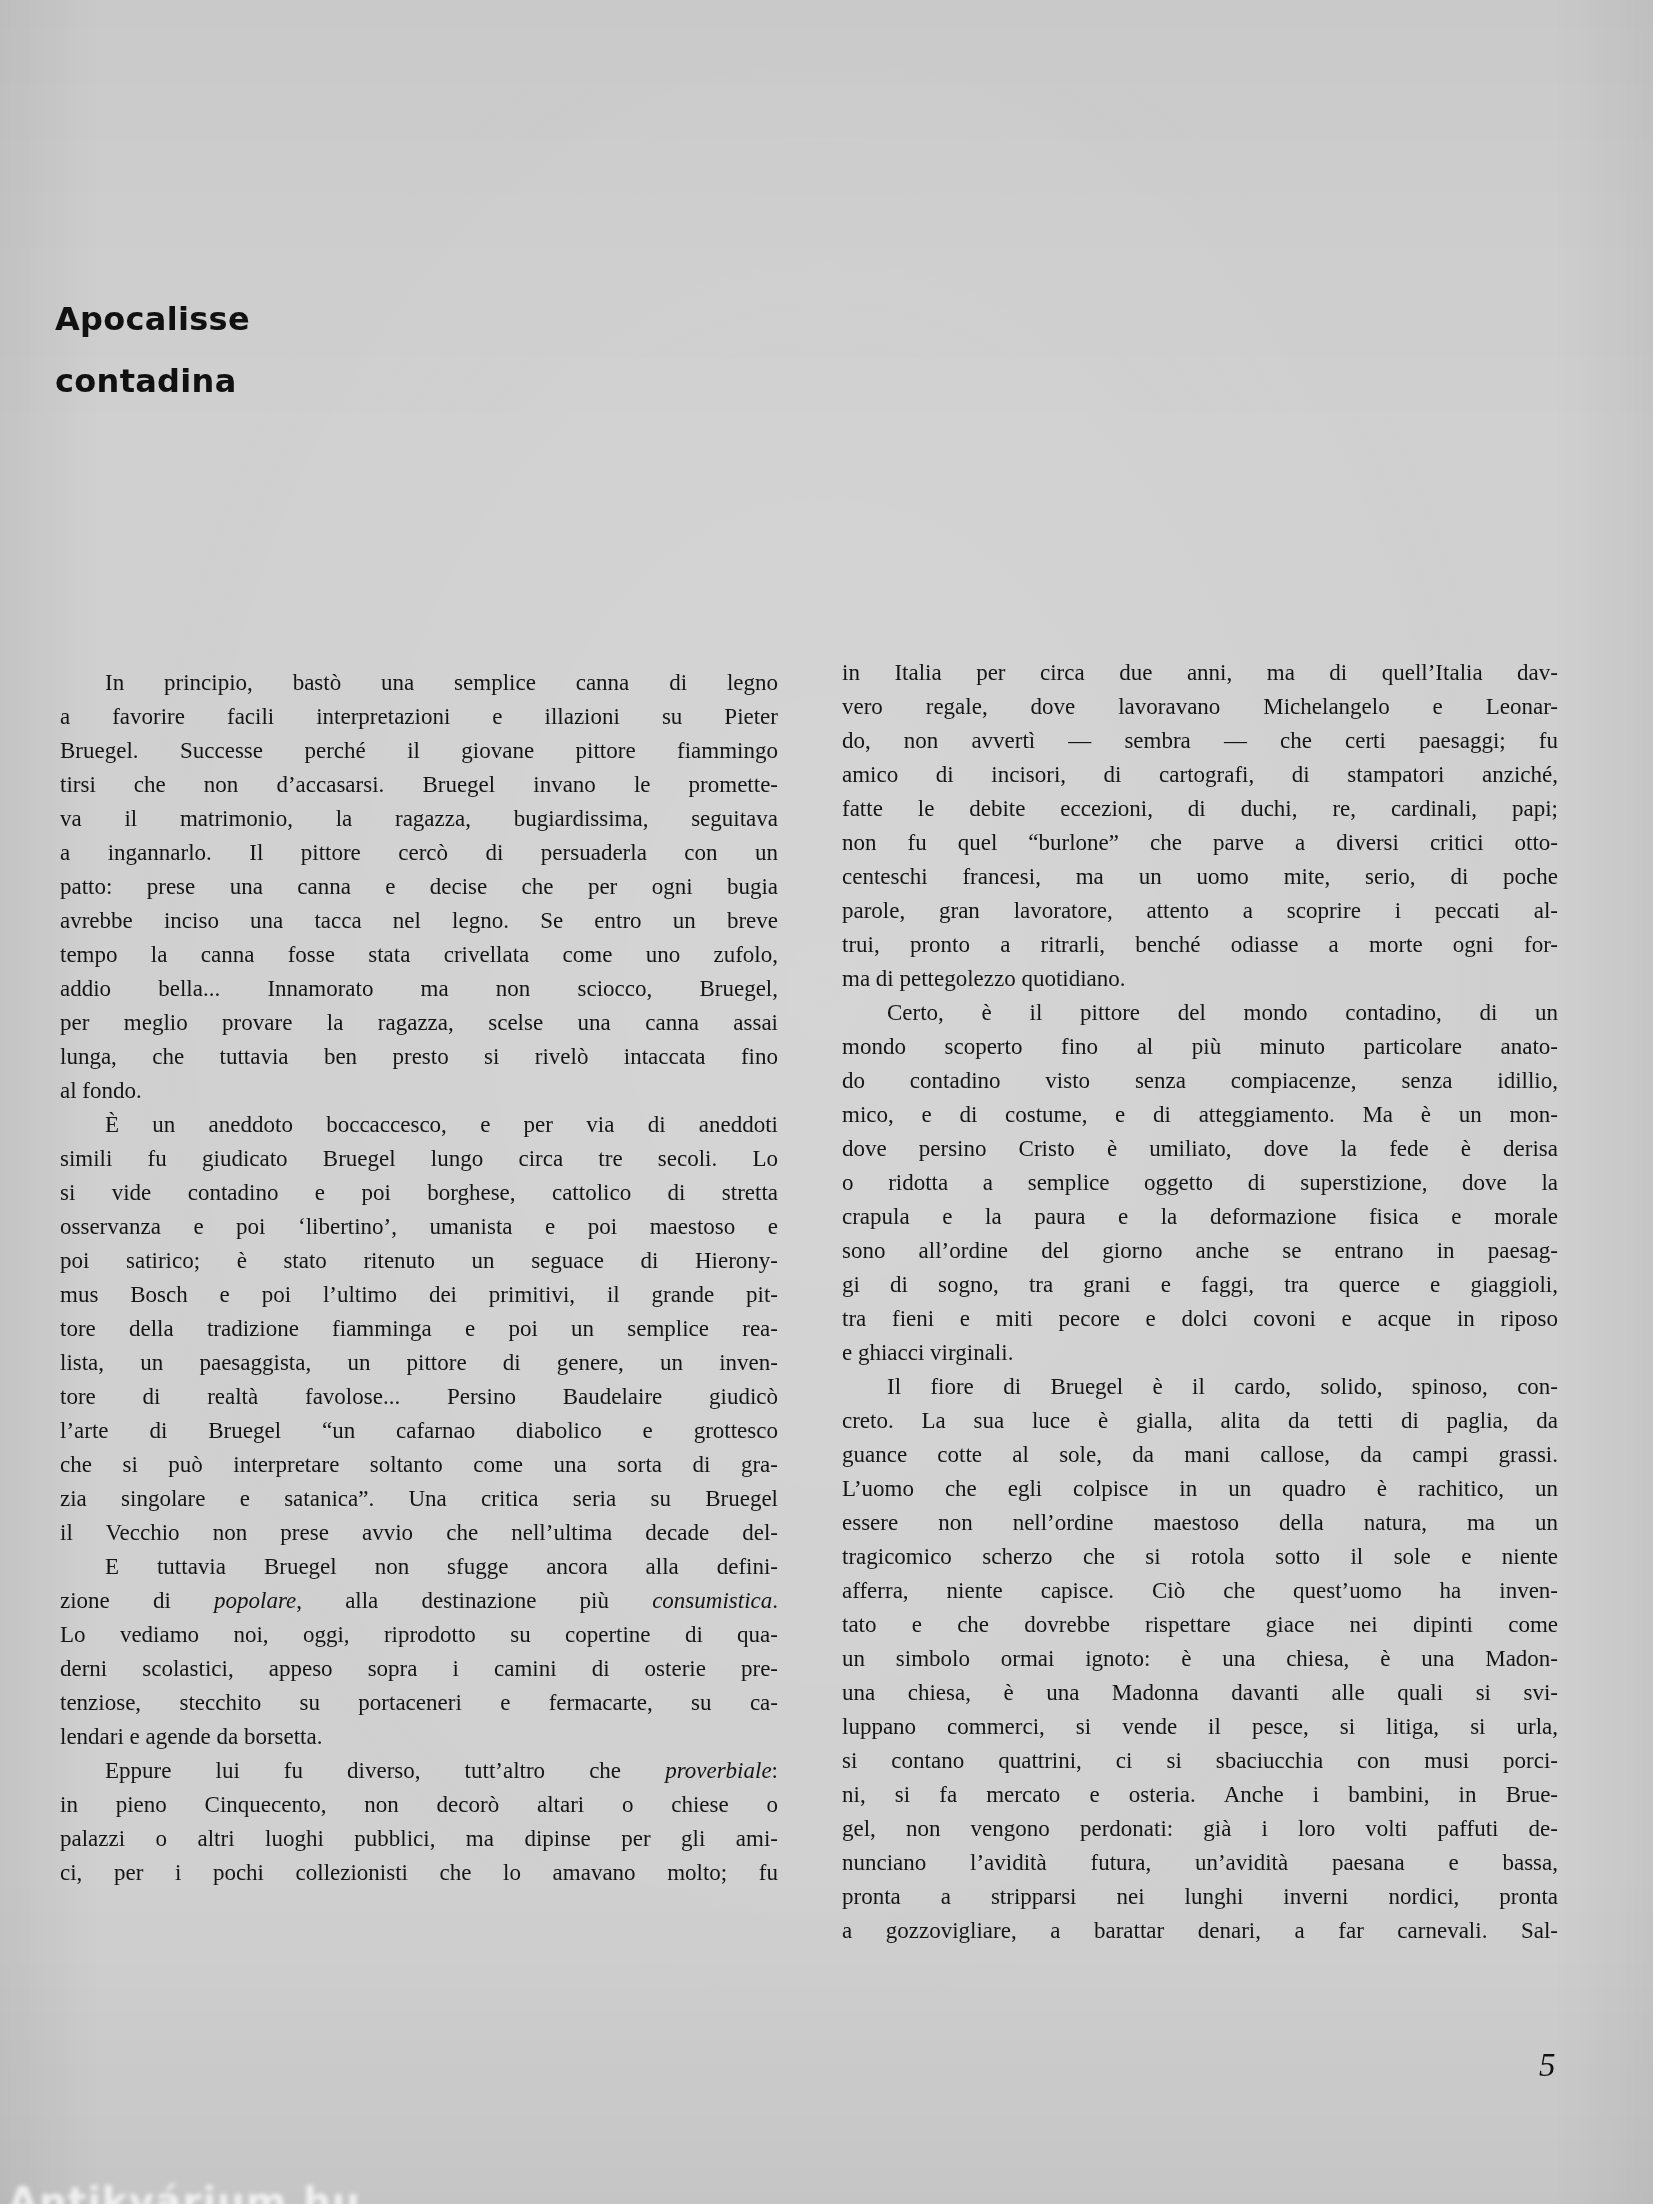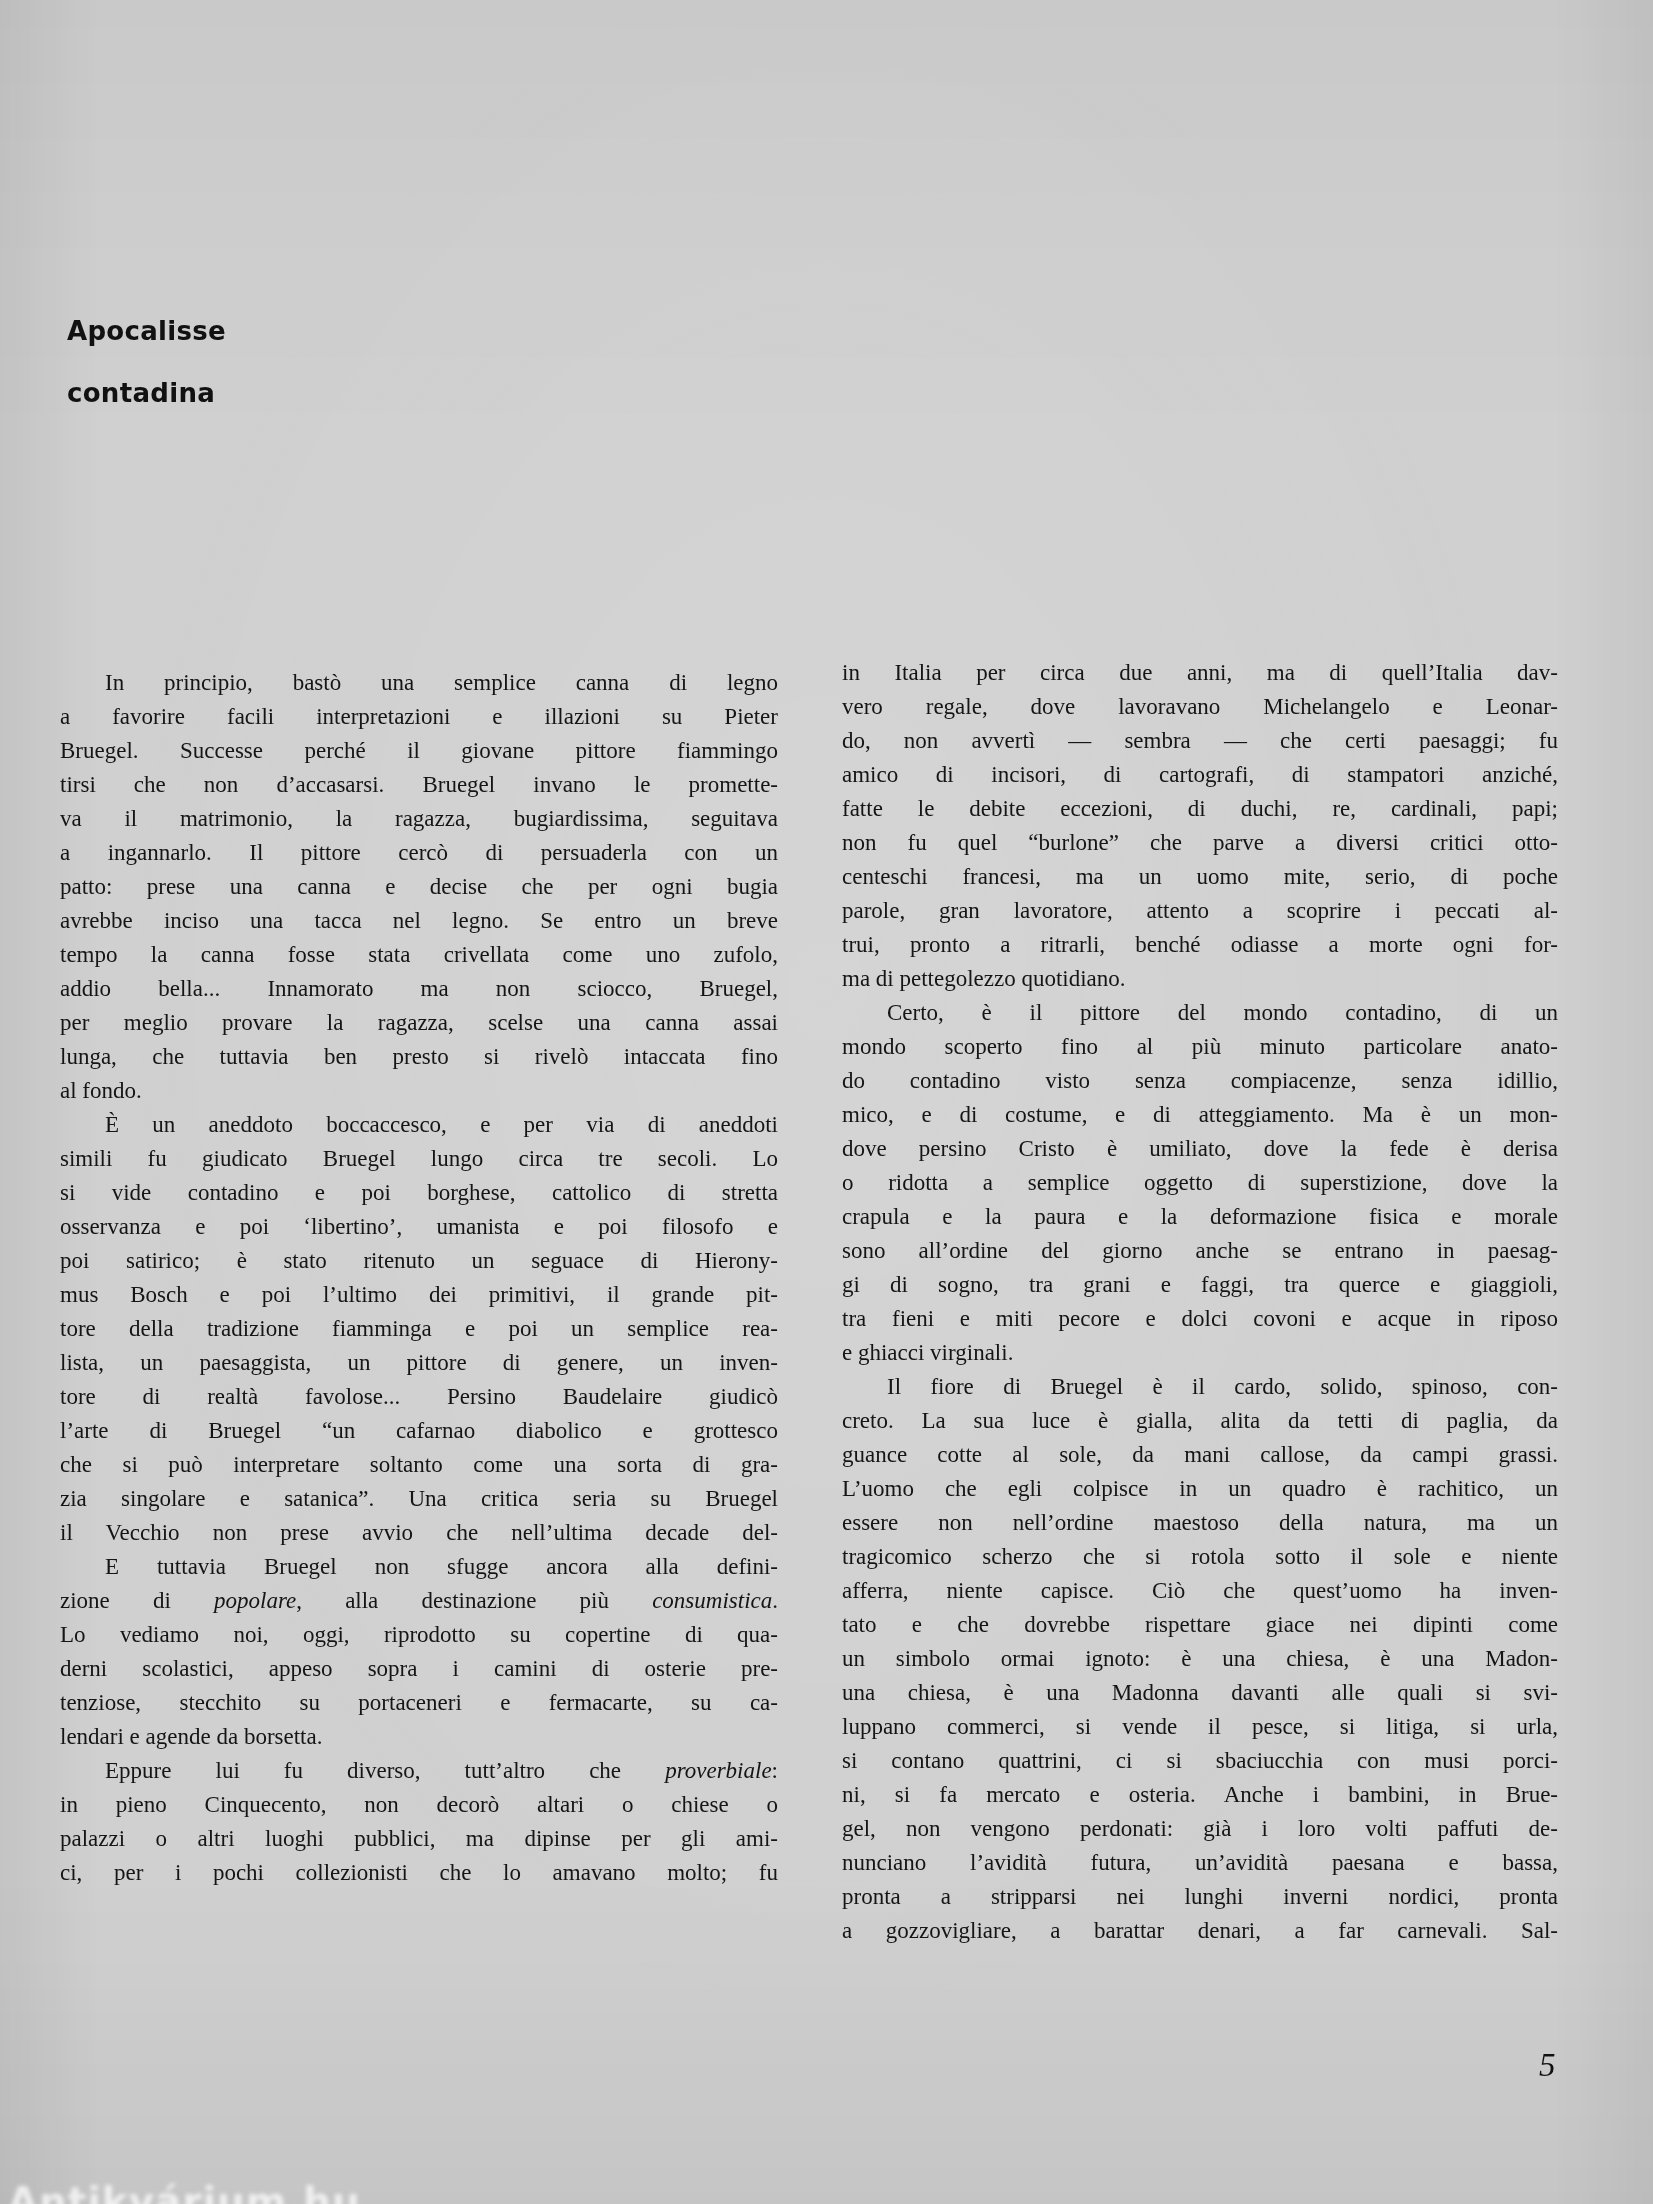--- a/index.html
+++ b/index.html
@@ -7,23 +7,23 @@
     width: 1654px; height: 2205px; position: relative; overflow: hidden;
     background: #d0d0d0;
     background-image:
       radial-gradient(ellipse at 50% 45%, rgba(255,255,255,0.10) 0%, rgba(255,255,255,0) 60%),
       linear-gradient(90deg, rgba(0,0,0,0.06) 0%, rgba(0,0,0,0) 6%, rgba(0,0,0,0) 94%, rgba(0,0,0,0.05) 100%),
       linear-gradient(180deg, rgba(0,0,0,0.03) 0%, rgba(0,0,0,0) 20%, rgba(0,0,0,0) 85%, rgba(0,0,0,0.05) 100%);
     color: #141414;
   }
   .page { position: absolute; inset: 0; }
   .title {
-    position: absolute; left: 55px; top: 288px; margin: 12px;
+    position: absolute; left: 55px; top: 288px; margin: 0;
     font-family: "DejaVu Sans", sans-serif; font-weight: bold;
-    font-size: 26px; line-height: 62px; letter-spacing: 0.3px; color: #111;
+    font-size: 32px; line-height: 62px; letter-spacing: 0.3px; color: #111;
   }
   .title span { display: block; }
   .column {
     position: absolute; top: 666px;
     font-family: "Liberation Serif", serif;
     font-size: 23px; line-height: 34px; color: #151515;
   }
   .col-left { left: 60px; width: 718px; }
   .col-right { left: 842px; width: 716px; top: 656px; }
   .line {
@@ -64,21 +64,21 @@
       <span class="line">patto: prese una canna e decise che per ogni bugia</span>
       <span class="line">avrebbe inciso una tacca nel legno. Se entro un breve</span>
       <span class="line">tempo la canna fosse stata crivellata come uno zufolo,</span>
       <span class="line">addio bella... Innamorato ma non sciocco, Bruegel,</span>
       <span class="line">per meglio provare la ragazza, scelse una canna assai</span>
       <span class="line">lunga, che tuttavia ben presto si rivelò intaccata fino</span>
       <span class="line last">al fondo.</span>
       <span class="line indent">È un aneddoto boccaccesco, e per via di aneddoti</span>
       <span class="line">simili fu giudicato Bruegel lungo circa tre secoli. Lo</span>
       <span class="line">si vide contadino e poi borghese, cattolico di stretta</span>
-      <span class="line">osservanza e poi ‘libertino’, umanista e poi filosofo e</span>
+      <span class="line">osservanza e poi ‘libertino’, umanista e poi maestoso e</span>
       <span class="line">poi satirico; è stato ritenuto un seguace di Hierony-</span>
       <span class="line">mus Bosch e poi l’ultimo dei primitivi, il grande pit-</span>
       <span class="line">tore della tradizione fiamminga e poi un semplice rea-</span>
       <span class="line">lista, un paesaggista, un pittore di genere, un inven-</span>
       <span class="line">tore di realtà favolose... Persino Baudelaire giudicò</span>
       <span class="line">l’arte di Bruegel “un cafarnao diabolico e grottesco</span>
       <span class="line">che si può interpretare soltanto come una sorta di gra-</span>
       <span class="line">zia singolare e satanica”. Una critica seria su Bruegel</span>
       <span class="line">il Vecchio non prese avvio che nell’ultima decade del-</span>
       <span class="line indent">E tuttavia Bruegel non sfugge ancora alla defini-</span>

